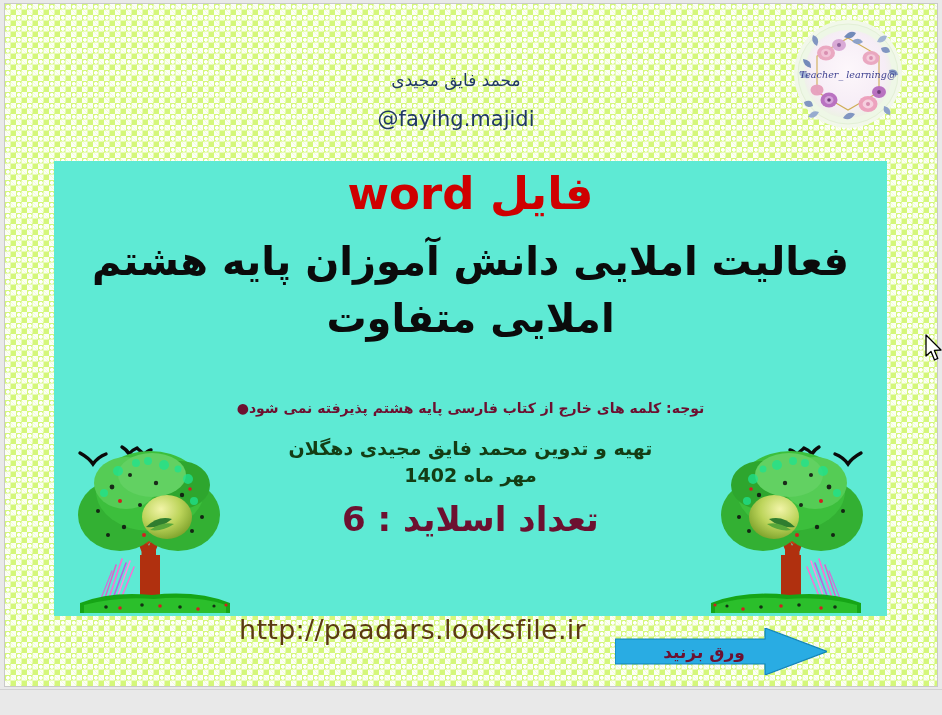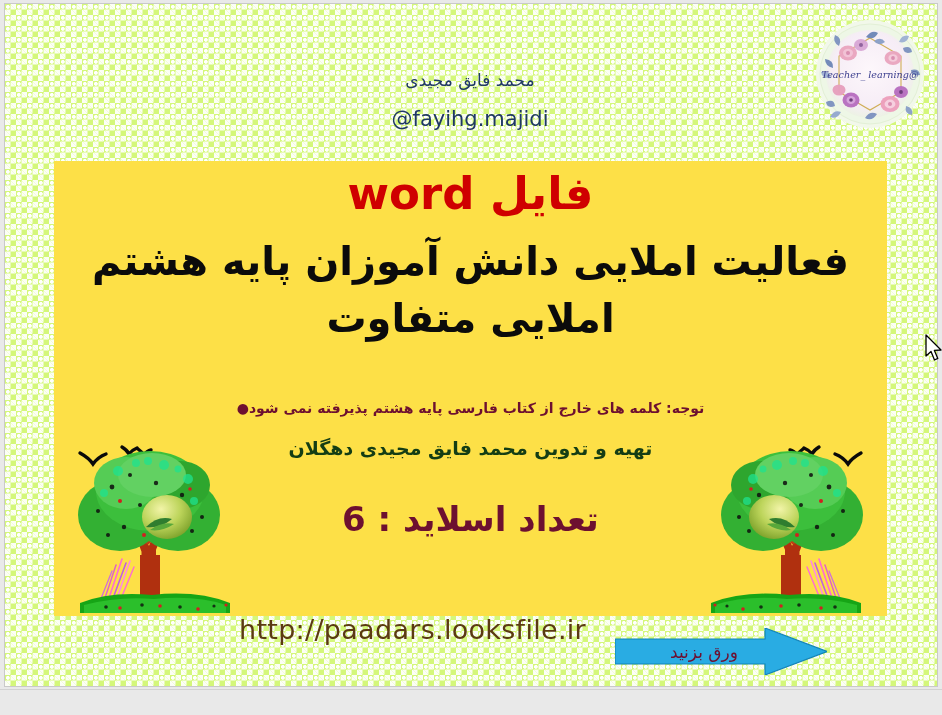--- a/index.html
+++ b/index.html
@@ -58,21 +58,21 @@
     inset: 0;
     background-image: radial-gradient(circle at 3px 3px, rgba(255,255,255,0.75) 1.5px, rgba(255,255,255,0) 2.2px);
     background-size: 11px 11px;
   }
 
   
   #contact-block {
     position: absolute;
     left: 336px;
     top: 66px;
-    width: 258px;
+    width: 230px;
     text-align: center;
     color: #1f3864;
     line-height: 1.28;
     z-index: 6;
   }
   #contact-name {
     font-size: 17px;
     font-weight: 400;
     direction: rtl;
     white-space: nowrap;
@@ -81,36 +81,36 @@
     font-size: 21px;
     font-weight: 400;
     direction: ltr;
     white-space: nowrap;
     margin-top: 14px;
   }
 
   
   #logo-badge {
     position: absolute;
-    right: 8px;
+    right: 30px;
     top: 14px;
     width: 118px;
     height: 112px;
     z-index: 7;
   }
   #logo-badge svg { display: block; width: 100%; height: 100%; }
 
   
   #slide-card {
     position: absolute;
     left: 49px;
     top: 157px;
     width: 833px;
     height: 455px;
-    background: #fde047;
+    background: #5eead4;
     z-index: 5;
     overflow: hidden;
     box-shadow: 0 0 0 0 rgba(0,0,0,0);
   }
 
   
   .rtl { direction: rtl; unicode-bidi: isolate; font-weight: bold; }
 
   #headline-word {
     position: absolute;
@@ -213,21 +213,21 @@
   #next-arrow-label {
     position: absolute;
     left: 14px;
     top: 0;
     width: 150px;
     height: 47px;
     display: flex;
     align-items: center;
     justify-content: center;
     font-size: 17px;
-    font-weight: normal;
+    font-weight: bold;
     color: #6d1030;
     direction: rtl;
     pointer-events: none;
   }
 
   
   #mouse-cursor {
     position: absolute;
     left: 924px;
     top: 334px;
@@ -327,20 +327,21 @@
 
       <div id="note-line" class="rtl">توجه: کلمه های خارج از کتاب فارسی پایه هشتم پذیرفته نمی شود●</div>
 
       <div id="headline-main" class="rtl">
         <span class="ln">فعالیت املایی دانش آموزان پایه هشتم</span>
         <span class="ln">املایی متفاوت</span>
       </div>
 
       <div id="credit-block">
         <span class="ln rtl">تهیه و تدوین محمد فایق مجیدی  دهگلان</span>
+        <span class="ln rtl">مهر ماه 1402</span>
       </div>
 
       <div id="slide-count" class="rtl">تعداد اسلاید : 6</div>
 
       <div id="tree-left" class="tree-art">
         <svg viewBox="0 0 190 185" xmlns="http://www.w3.org/2000/svg">
           <defs>
             <radialGradient id="appleG" cx="38%" cy="32%" r="72%">
               <stop offset="0%" stop-color="#f2f4a8"></stop>
               <stop offset="55%" stop-color="#bcd45a"></stop>

